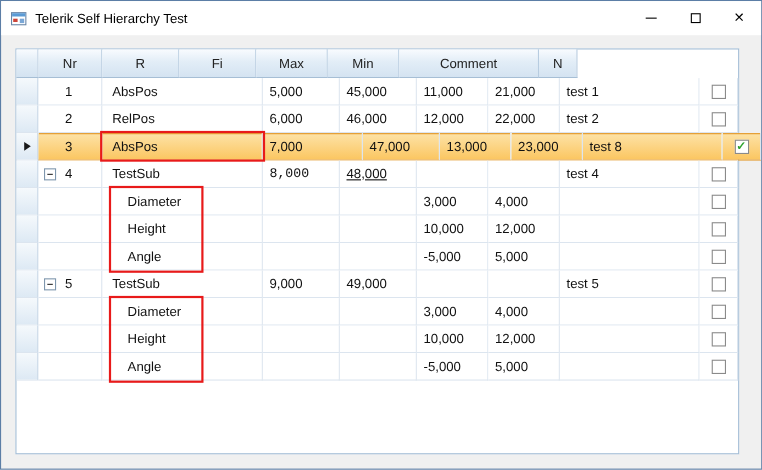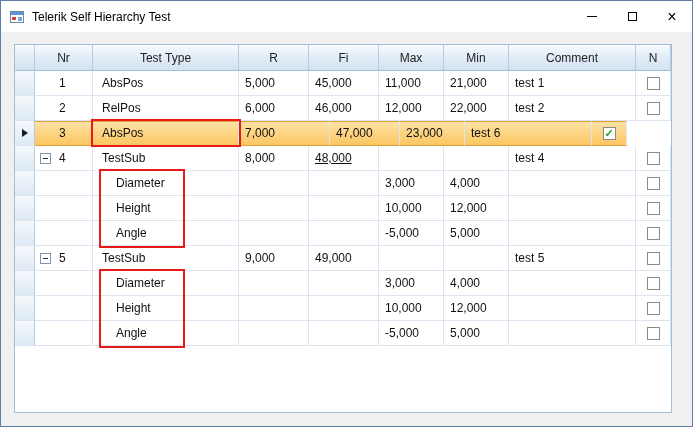--- a/index.html
+++ b/index.html
@@ -138,21 +138,20 @@
         <span class="glyph-close">×</span>
       </div>
     </div>
   </div>
 
   <div class="client">
     <div class="grid">
       <div class="grid-header" id="grid-header">
           <div class="hcell ind" style="width: 20px;"></div>
           <div class="hcell" style="width: 58px;">Nr</div>
-          <div class="hcell" style="width: 146px;">Test Type</div>
           <div class="hcell" style="width: 70px;">R</div>
           <div class="hcell" style="width: 70px;">Fi</div>
           <div class="hcell" style="width: 65px;">Max</div>
           <div class="hcell" style="width: 65px;">Min</div>
           <div class="hcell" style="width: 127px;">Comment</div>
           <div class="hcell" style="width: 35px;">N</div>
         </div>
       <div id="grid-body">
           <div class="row">
             <div class="cell ind" style="width: 20px;"></div>
@@ -187,34 +186,35 @@
           <div class="row selected">
             <div class="cell ind" style="width: 20px;">
               <span class="arrow"></span>
             </div>
             <div class="cell nr" style="width: 58px;">
               <span>3</span>
             </div>
             <div class="cell type" style="width: 146px;">AbsPos</div>
             <div class="cell" style="width: 91px;">7,000</div>
             <div class="cell" style="width: 70px;">47,000</div>
+            <div class="cell" style="width: 65px;">13,000</div>
             <div class="cell" style="width: 65px;">23,000</div>
-            <div class="cell" style="width: 127px;">test 6</div>
+            <div class="cell" style="width: 127px;">test 8</div>
             <div class="cell check" style="width: 35px;">
               <span class="checkbox checked">✓</span>
             </div>
           </div>
           <div class="row">
             <div class="cell ind" style="width: 20px;"></div>
             <div class="cell nr" style="width: 58px;">
               <span class="expander"></span>
               <span>4</span>
             </div>
             <div class="cell type" style="width: 146px;">TestSub</div>
-            <div class="cell" style="width: 70px;">8,000</div>
+            <div class="cell" style="width: 70px; font-family: Liberation Mono, monospace;">8,000</div>
             <div class="cell" style="width: 70px; text-decoration: underline;">48,000</div>
             <div class="cell" style="width: 65px;"></div>
             <div class="cell" style="width: 65px;"></div>
             <div class="cell" style="width: 127px;">test 4</div>
             <div class="cell check" style="width: 35px;">
               <span class="checkbox"></span>
             </div>
           </div>
           <div class="row child">
             <div class="cell ind" style="width: 20px;"></div>

